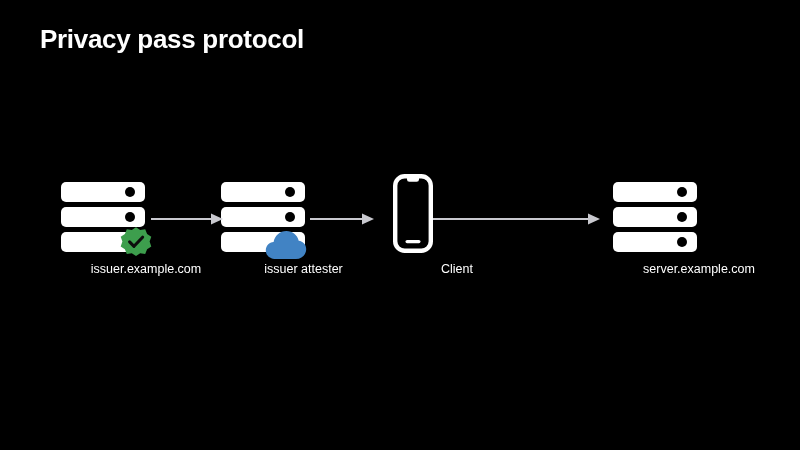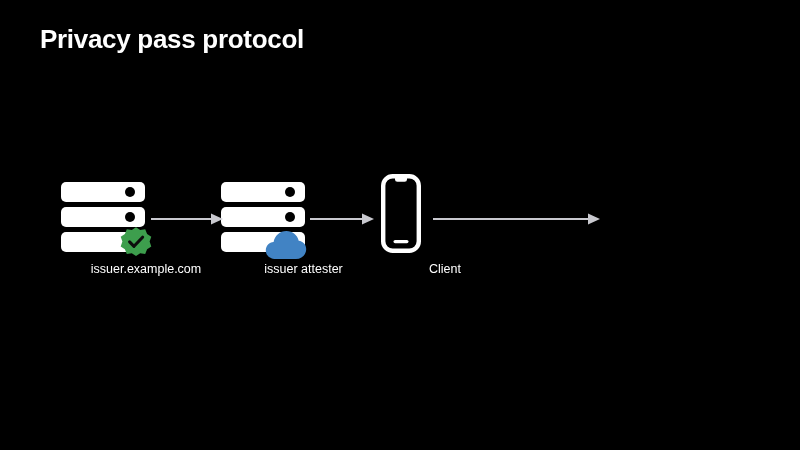--- a/index.html
+++ b/index.html
@@ -68,21 +68,21 @@
     font-weight: 400;
     color: #ffffff;
     white-space: nowrap;
     text-align: center;
     margin-left: 44px;
   }
 
   
   #node-issuer   { left: 22px;  width: 160px; }
   #node-attester { left: 182px; width: 155px; }
-  #node-client   { left: 355px; width: 92px;  }
+  #node-client   { left: 367px; width: 92px;  }
   #node-server   { left: 570px; width: 170px; }
 
   
   .server {
     position: absolute;
     top: 22px;
     width: 84px;
     height: 70px;
   }
   #node-issuer   .server { left: 39px; }
@@ -211,20 +211,36 @@
             <rect x="2.2" y="2.2" width="35.6" height="74.6" rx="9.5" ry="9.5" fill="none" stroke="#ffffff" stroke-width="4.4"></rect>
             <path d="M14.0 2.8 h12.0 v2.6 a2.4 2.4 0 0 1 -2.4 2.4 h-7.2
                      a2.4 2.4 0 0 1 -2.4 -2.4 Z" fill="#ffffff"></path>
             <rect x="12.5" y="66.0" width="15.0" height="3.2" rx="1.6" fill="#ffffff"></rect>
           </svg>
         </div>
       </div>
       <div class="node-label">Client</div>
     </div>
 
+    <div class="node" id="node-server">
+      <div class="node-art">
+        <div class="server">
+          <div class="server-bar b1">
+            <span class="server-dot"></span>
+          </div>
+          <div class="server-bar b2">
+            <span class="server-dot"></span>
+          </div>
+          <div class="server-bar b3">
+            <span class="server-dot"></span>
+          </div>
+        </div>
+      </div>
+      <div class="node-label">server.example.com</div>
+    </div>
 
   </div>
 
   <div class="arrow" id="arrow-1">
     <svg width="100%" height="14" viewBox="0 0 72 14" preserveAspectRatio="none" aria-hidden="true">
       <line x1="0" y1="7" x2="61" y2="7" stroke="#c9c9cf" stroke-width="2.2"></line>
       <polygon points="60,1.6 72,7 60,12.4" fill="#c9c9cf"></polygon>
     </svg>
   </div>
 

